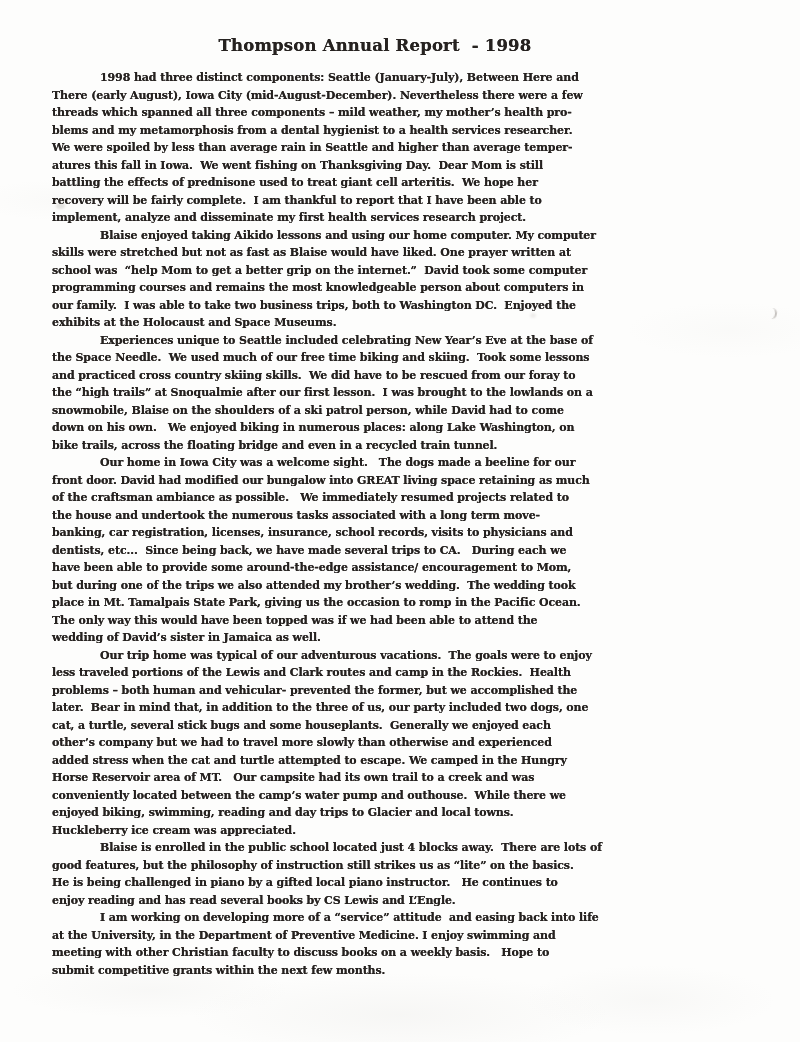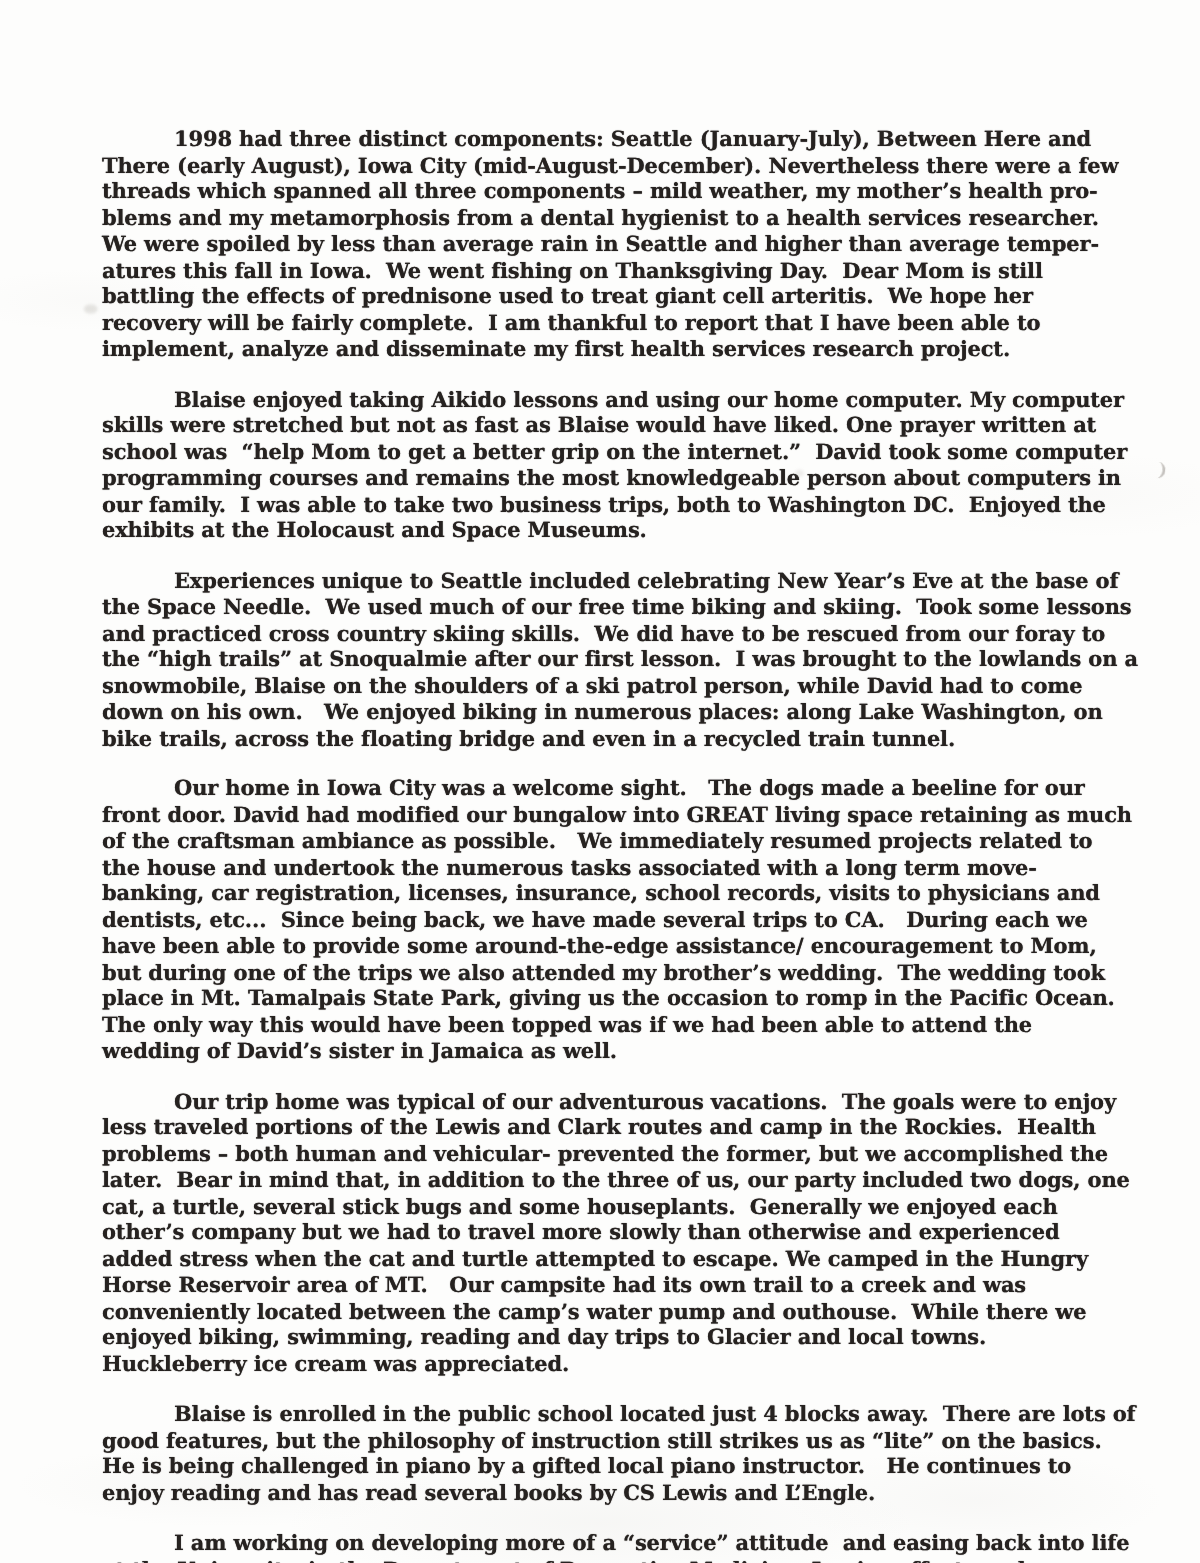--- a/index.html
+++ b/index.html
@@ -32,22 +32,22 @@
     white-space: pre;
     text-shadow: 0 0 0.6px rgba(38,34,32,0.9);
   }
   .body {
     position: absolute;
     top: 69px;
     left: 52px;
     width: 700px;
   }
   .body p {
-    margin: 16px;
-    font-size: 14px;
+    margin: 0;
+    font-size: 11px;
     line-height: 17.5px;
     letter-spacing: -0.1px;
     text-indent: 48px;
     white-space: pre;
     text-shadow: 0 0 0.6px rgba(38,34,32,0.85);
   }
   .smudge-tick {
     position: absolute;
     top: 308px;
     left: 768px;
@@ -76,20 +76,21 @@
     height: 5px;
     background: rgba(170,165,158,0.18);
     border-radius: 50%;
     filter: blur(1px);
   }
 </style>
 </head>
 <body>
 
 <div class="page">
+  <h1 class="title">Thompson Annual Report  - 1998</h1>
   <div class="body">
     <p>1998 had three distinct components: Seattle (January-July), Between Here and
 There (early August), Iowa City (mid-August-December). Nevertheless there were a few
 threads which spanned all three components – mild weather, my mother’s health pro-
 blems and my metamorphosis from a dental hygienist to a health services researcher.
 We were spoiled by less than average rain in Seattle and higher than average temper-
 atures this fall in Iowa.  We went fishing on Thanksgiving Day.  Dear Mom is still
 battling the effects of prednisone used to treat giant cell arteritis.  We hope her
 recovery will be fairly complete.  I am thankful to report that I have been able to
 implement, analyze and disseminate my first health services research project.</p>
@@ -126,20 +127,20 @@
 added stress when the cat and turtle attempted to escape. We camped in the Hungry
 Horse Reservoir area of MT.   Our campsite had its own trail to a creek and was
 conveniently located between the camp’s water pump and outhouse.  While there we
 enjoyed biking, swimming, reading and day trips to Glacier and local towns.
 Huckleberry ice cream was appreciated.</p>
     <p>Blaise is enrolled in the public school located just 4 blocks away.  There are lots of
 good features, but the philosophy of instruction still strikes us as “lite” on the basics.
 He is being challenged in piano by a gifted local piano instructor.   He continues to
 enjoy reading and has read several books by CS Lewis and L’Engle.</p>
     <p>I am working on developing more of a “service” attitude  and easing back into life
-at the University, in the Department of Preventive Medicine. I enjoy effects and
+at the University, in the Department of Preventive Medicine. I enjoy swimming and
 meeting with other Christian faculty to discuss books on a weekly basis.   Hope to
 submit competitive grants within the next few months.</p>
   </div>
   <div class="smudge-tick"></div>
   <div class="speck-1"></div>
   <div class="speck-2"></div>
 </div>
 
 </body></html>

